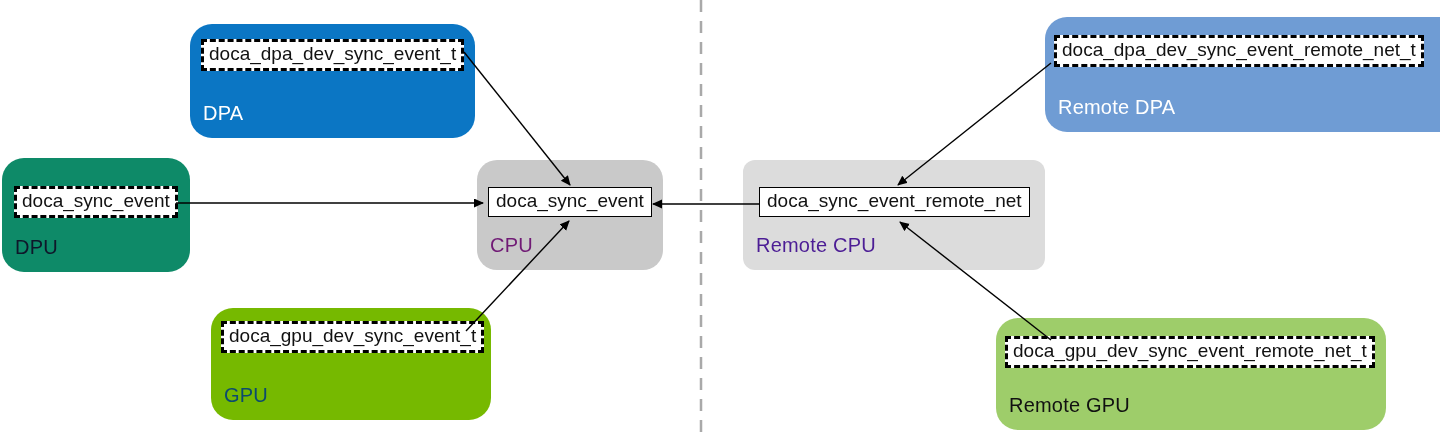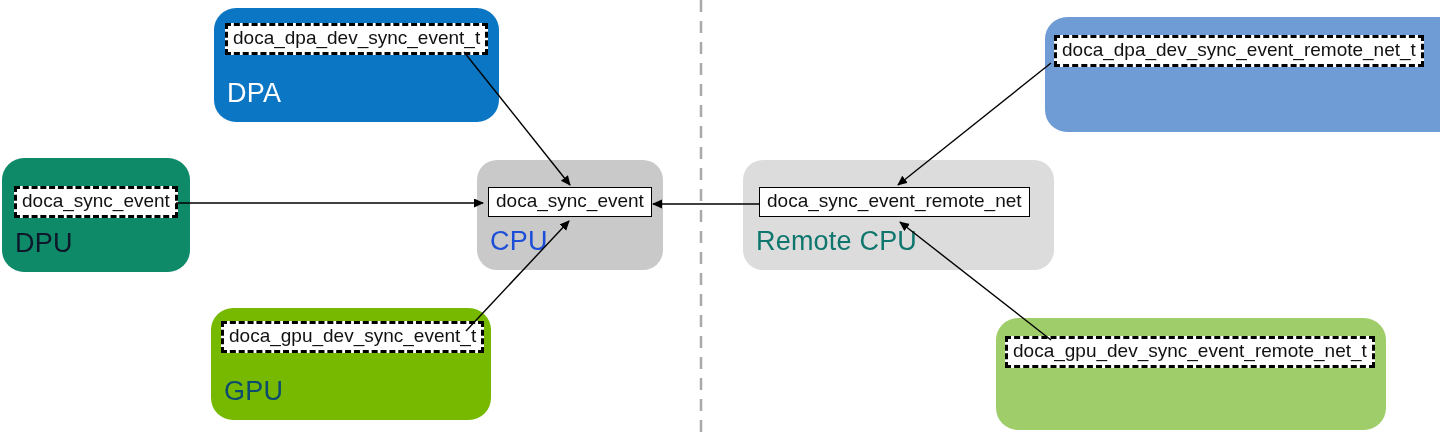--- a/index.html
+++ b/index.html
@@ -23,29 +23,29 @@
     color:#111111;
     padding:2px 5px 3px 5px;
     white-space:nowrap;
     z-index:3;
   }
   .chip.dashed{border:3px dashed #000000;}
   .chip.solid{border:1.5px solid #000000;padding:3px 7px 4px 7px;}
   .node-title{
     position:absolute;
     left:13px;bottom:13px;
-    font-size:27px;
+    font-size:20px;
     letter-spacing:0.2px;
     z-index:2;
   }
-  #node-dpa {left:190px;top:8px;width:285px;height:114px;margin-left:24px;}
+  #node-dpa {left:190px;top:24px;width:285px;height:114px;}
   #node-dpu {left:2px;top:158px;width:188px;height:114px;}
   #node-gpu {left:190px;top:308px;width:280px;height:112px;}
   #node-cpu {left:477px;top:160px;width:186px;height:110px;border-radius:20px;}
-  #node-rcpu{left:743px;top:160px;width:302px;height:110px;border-radius:20px;padding-left:9px;}
+  #node-rcpu{left:743px;top:160px;width:302px;height:110px;border-radius:12px;}
   #node-rdpa{left:1045px;top:17px;width:448px;height:115px;}
   #node-rgpu{left:996px;top:318px;width:390px;height:112px;}
 
   #chip-dpa {left:11px;top:15px;}
   #chip-dpu {left:12px;top:28px;}
   #chip-gpu {left:10px;top:13px;}
   #chip-cpu {left:11px;top:27px;}
   #chip-rcpu{left:16px;top:27px;}
   #chip-rdpa{left:9px;top:18px;}
   #chip-rgpu{left:9px;top:18px;}
@@ -85,29 +85,31 @@
     <div class="node-title" style="color: #0f172a;">DPU</div>
   </div>
 
   <div class="node" id="node-gpu" style="background-color: rgb(118, 185, 0); margin-left: 21px;">
     <div class="chip dashed" id="chip-gpu">doca_gpu_dev_sync_event_t</div>
     <div class="node-title" style="color: #0c4a6e;">GPU</div>
   </div>
 
   <div class="node" id="node-cpu" style="background-color: rgb(201, 201, 201);">
     <div class="chip solid" id="chip-cpu">doca_sync_event</div>
-    <div class="node-title" style="color: #1d4ed8;">CPU</div>
+    <div class="node-title" style="color: #701a75;">CPU</div>
   </div>
 
   <div class="node" id="node-rcpu" style="background-color: rgb(220, 220, 220);">
     <div class="chip solid" id="chip-rcpu">doca_sync_event_remote_net</div>
-    <div class="node-title" style="color: #0f766e;">Remote CPU</div>
+    <div class="node-title" style="color: #4c1d95;">Remote CPU</div>
   </div>
 
   <div class="node" id="node-rdpa" style="background-color: rgb(111, 156, 212);">
     <div class="chip dashed" id="chip-rdpa">doca_dpa_dev_sync_event_remote_net_t</div>
+    <div class="node-title" style="color: rgb(255, 255, 255);">Remote DPA</div>
   </div>
 
   <div class="node" id="node-rgpu" style="background-color: rgb(158, 205, 106);">
     <div class="chip dashed" id="chip-rgpu">doca_gpu_dev_sync_event_remote_net_t</div>
+    <div class="node-title" style="color: rgb(17, 17, 17);">Remote GPU</div>
   </div>
 
 </div>
 
 </body></html>

